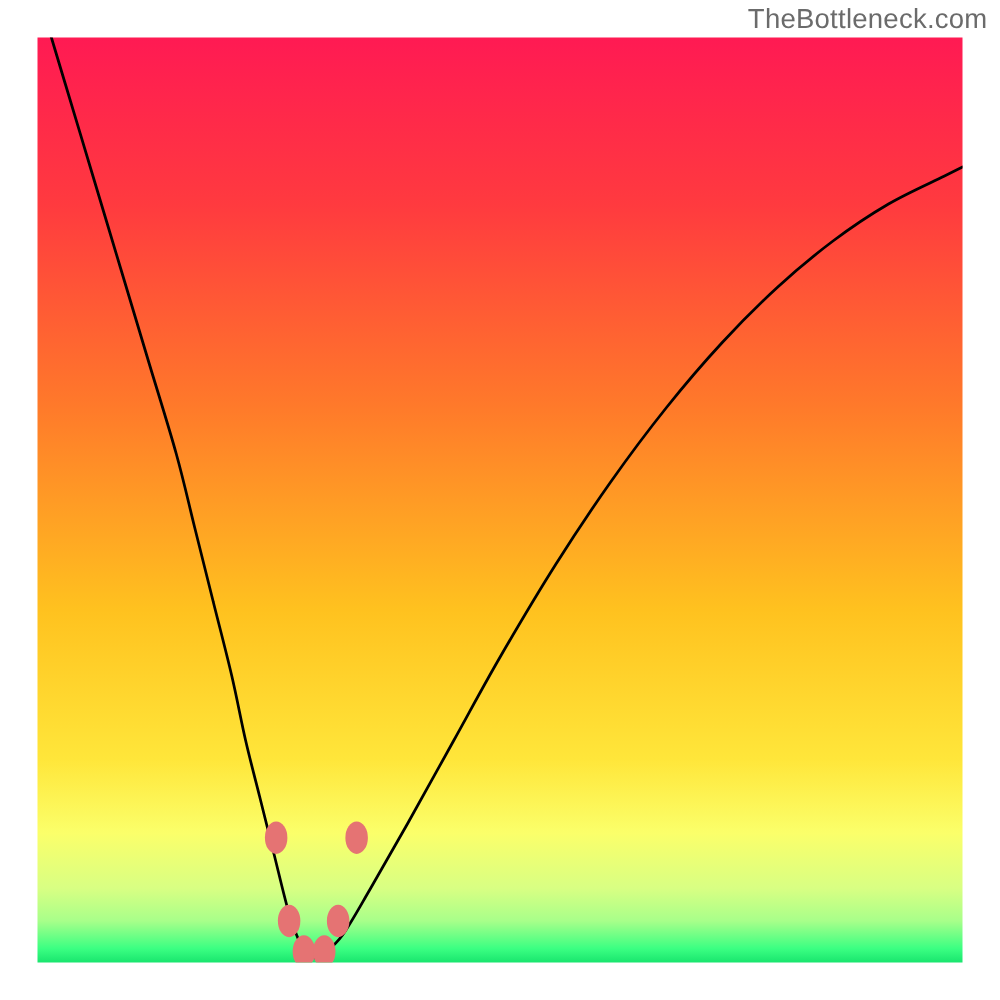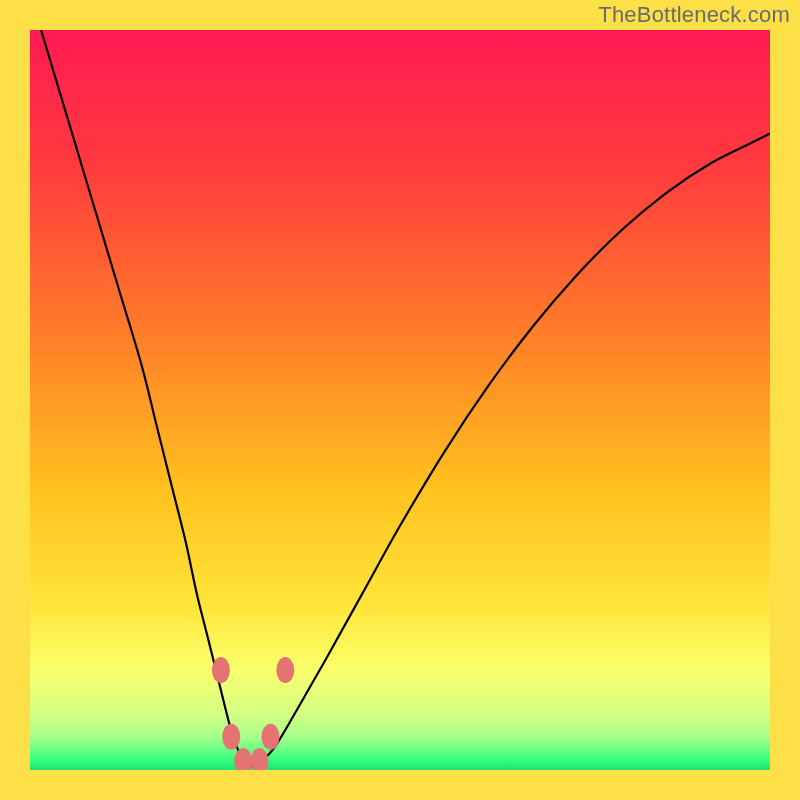--- a/index.html
+++ b/index.html
@@ -10,21 +10,21 @@
     background: #000;
     overflow: hidden;
     font-family: Arial, Helvetica, sans-serif;
   }
   .frame {
     position: absolute;
     left: 0;
     top: 0;
     width: 800px;
     height: 800px;
-    background: #fde047;
+    background: #ffffff;
   }
   .watermark {
     position: absolute;
     top: 2px;
     right: 10px;
     color: #6b6b6b;
     font-size: 22px;
     font-weight: 400;
     letter-spacing: 0.2px;
   }

